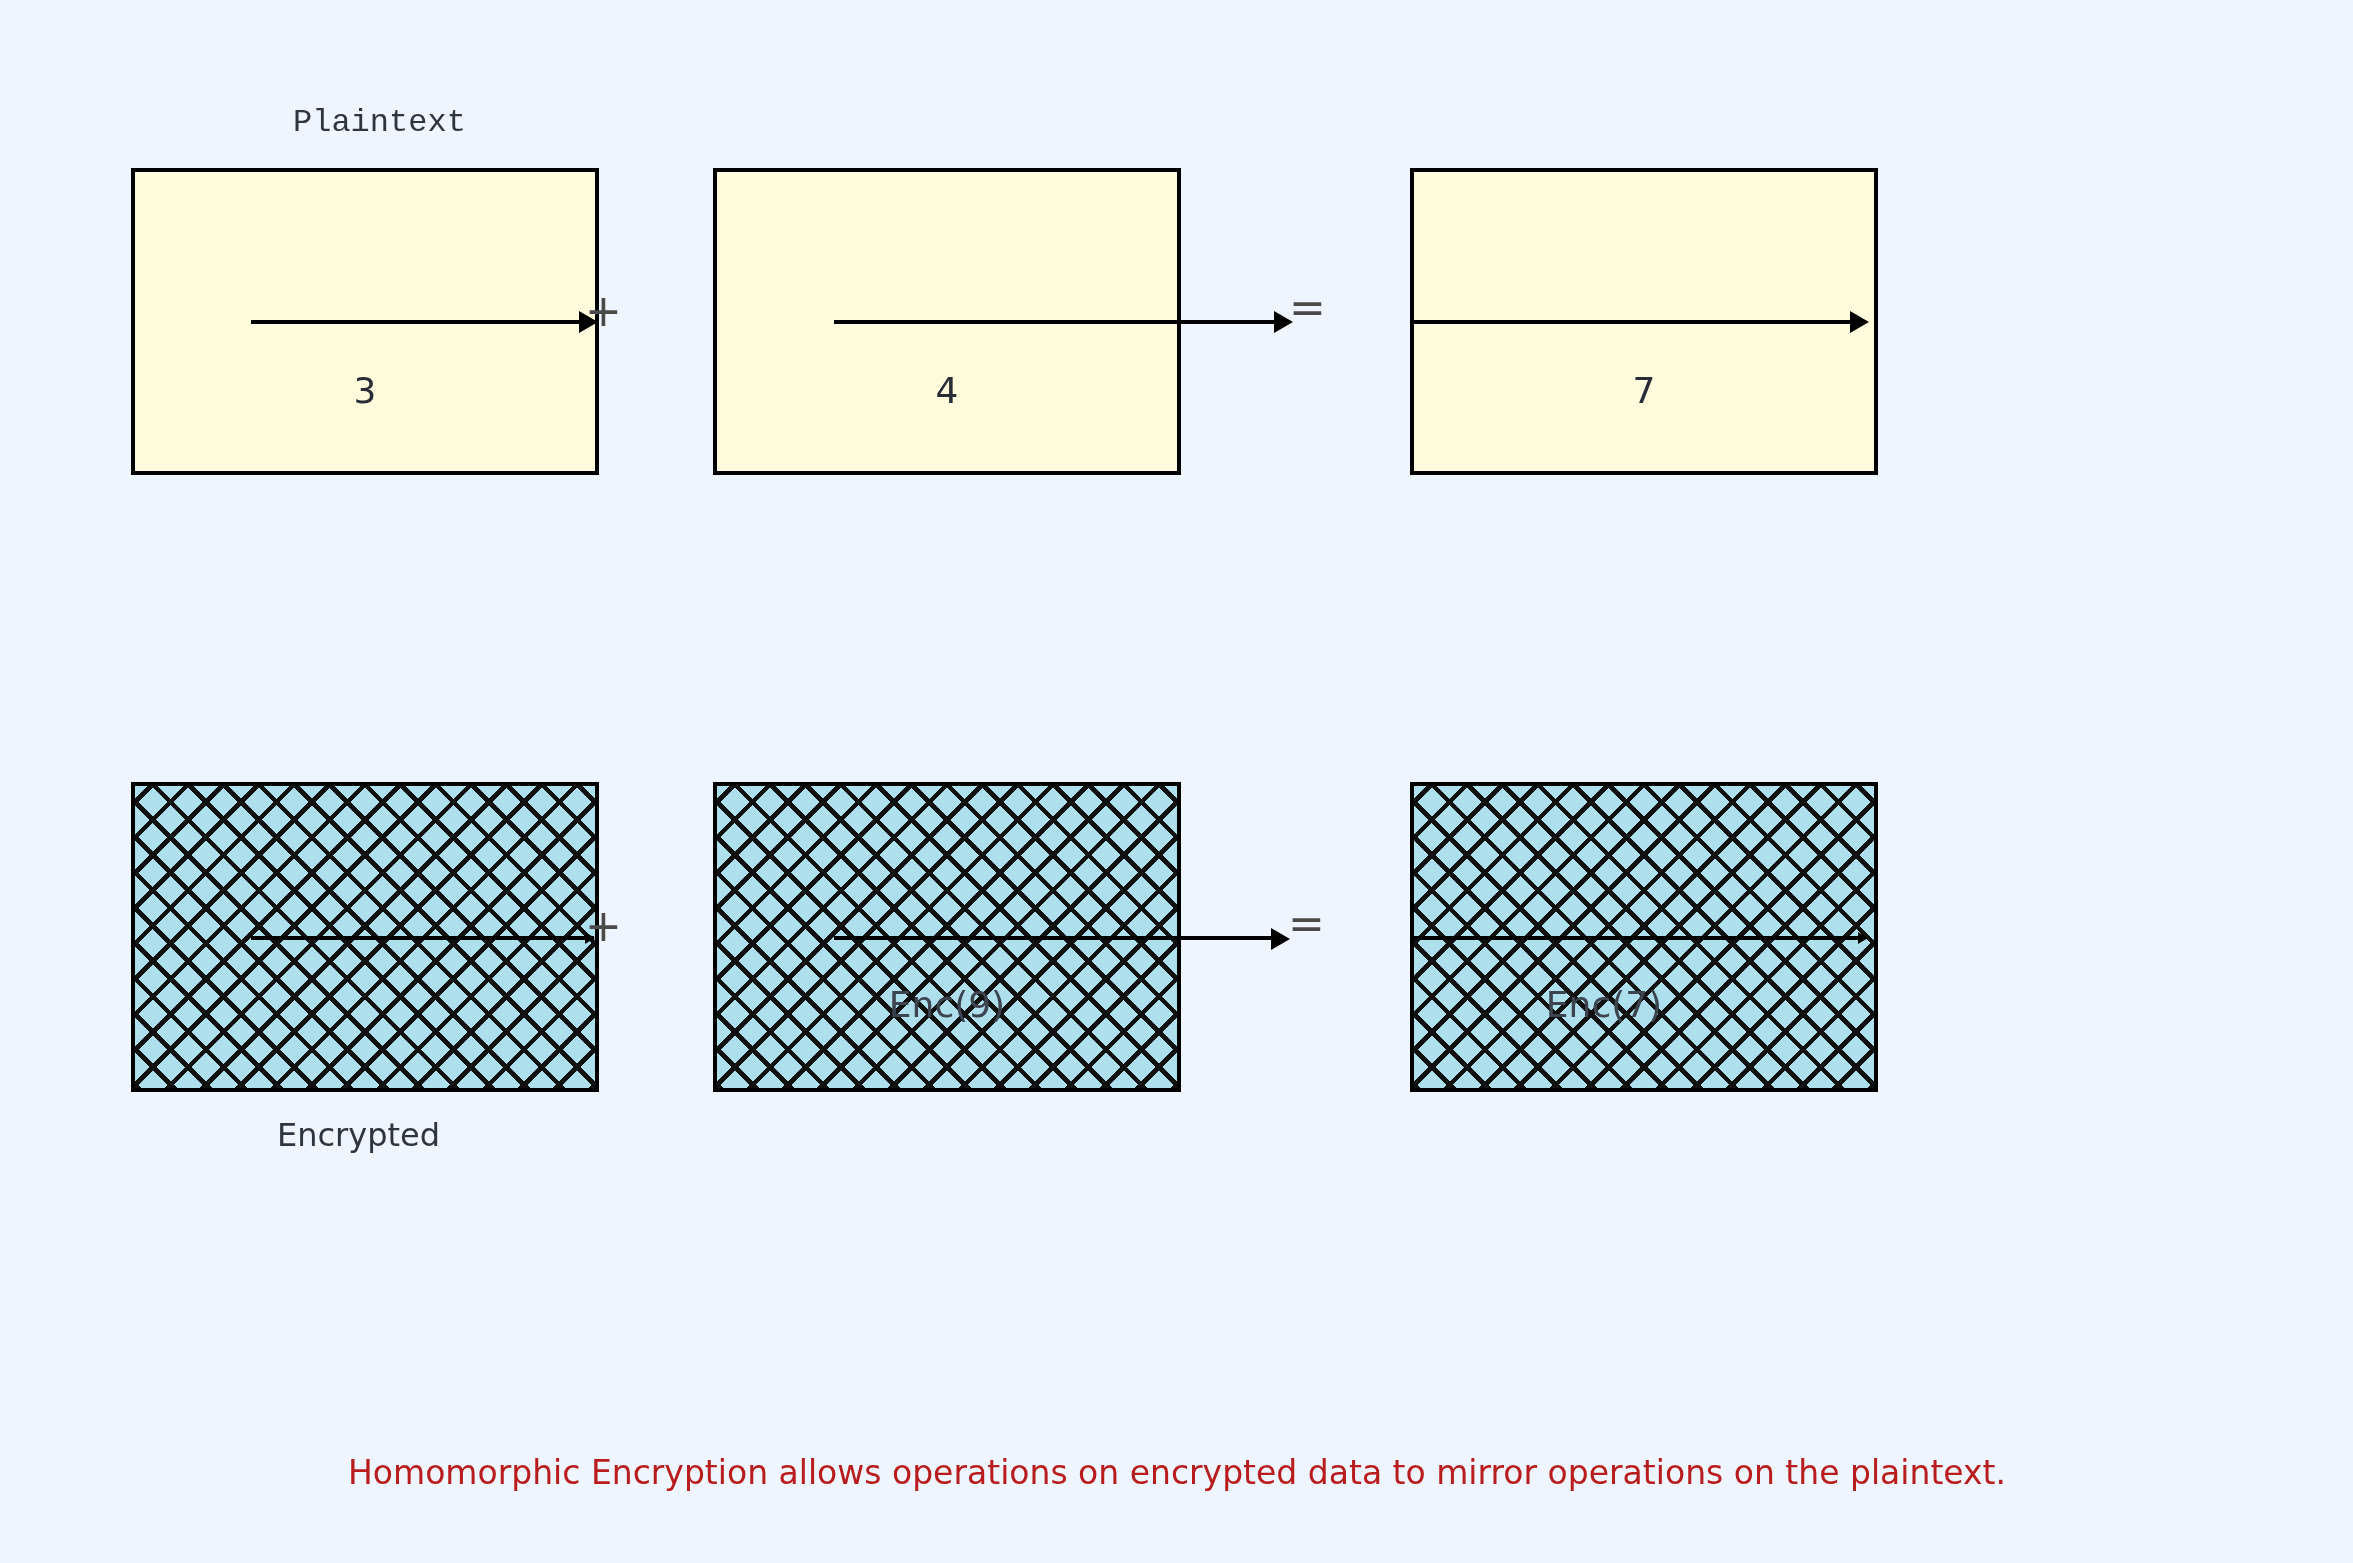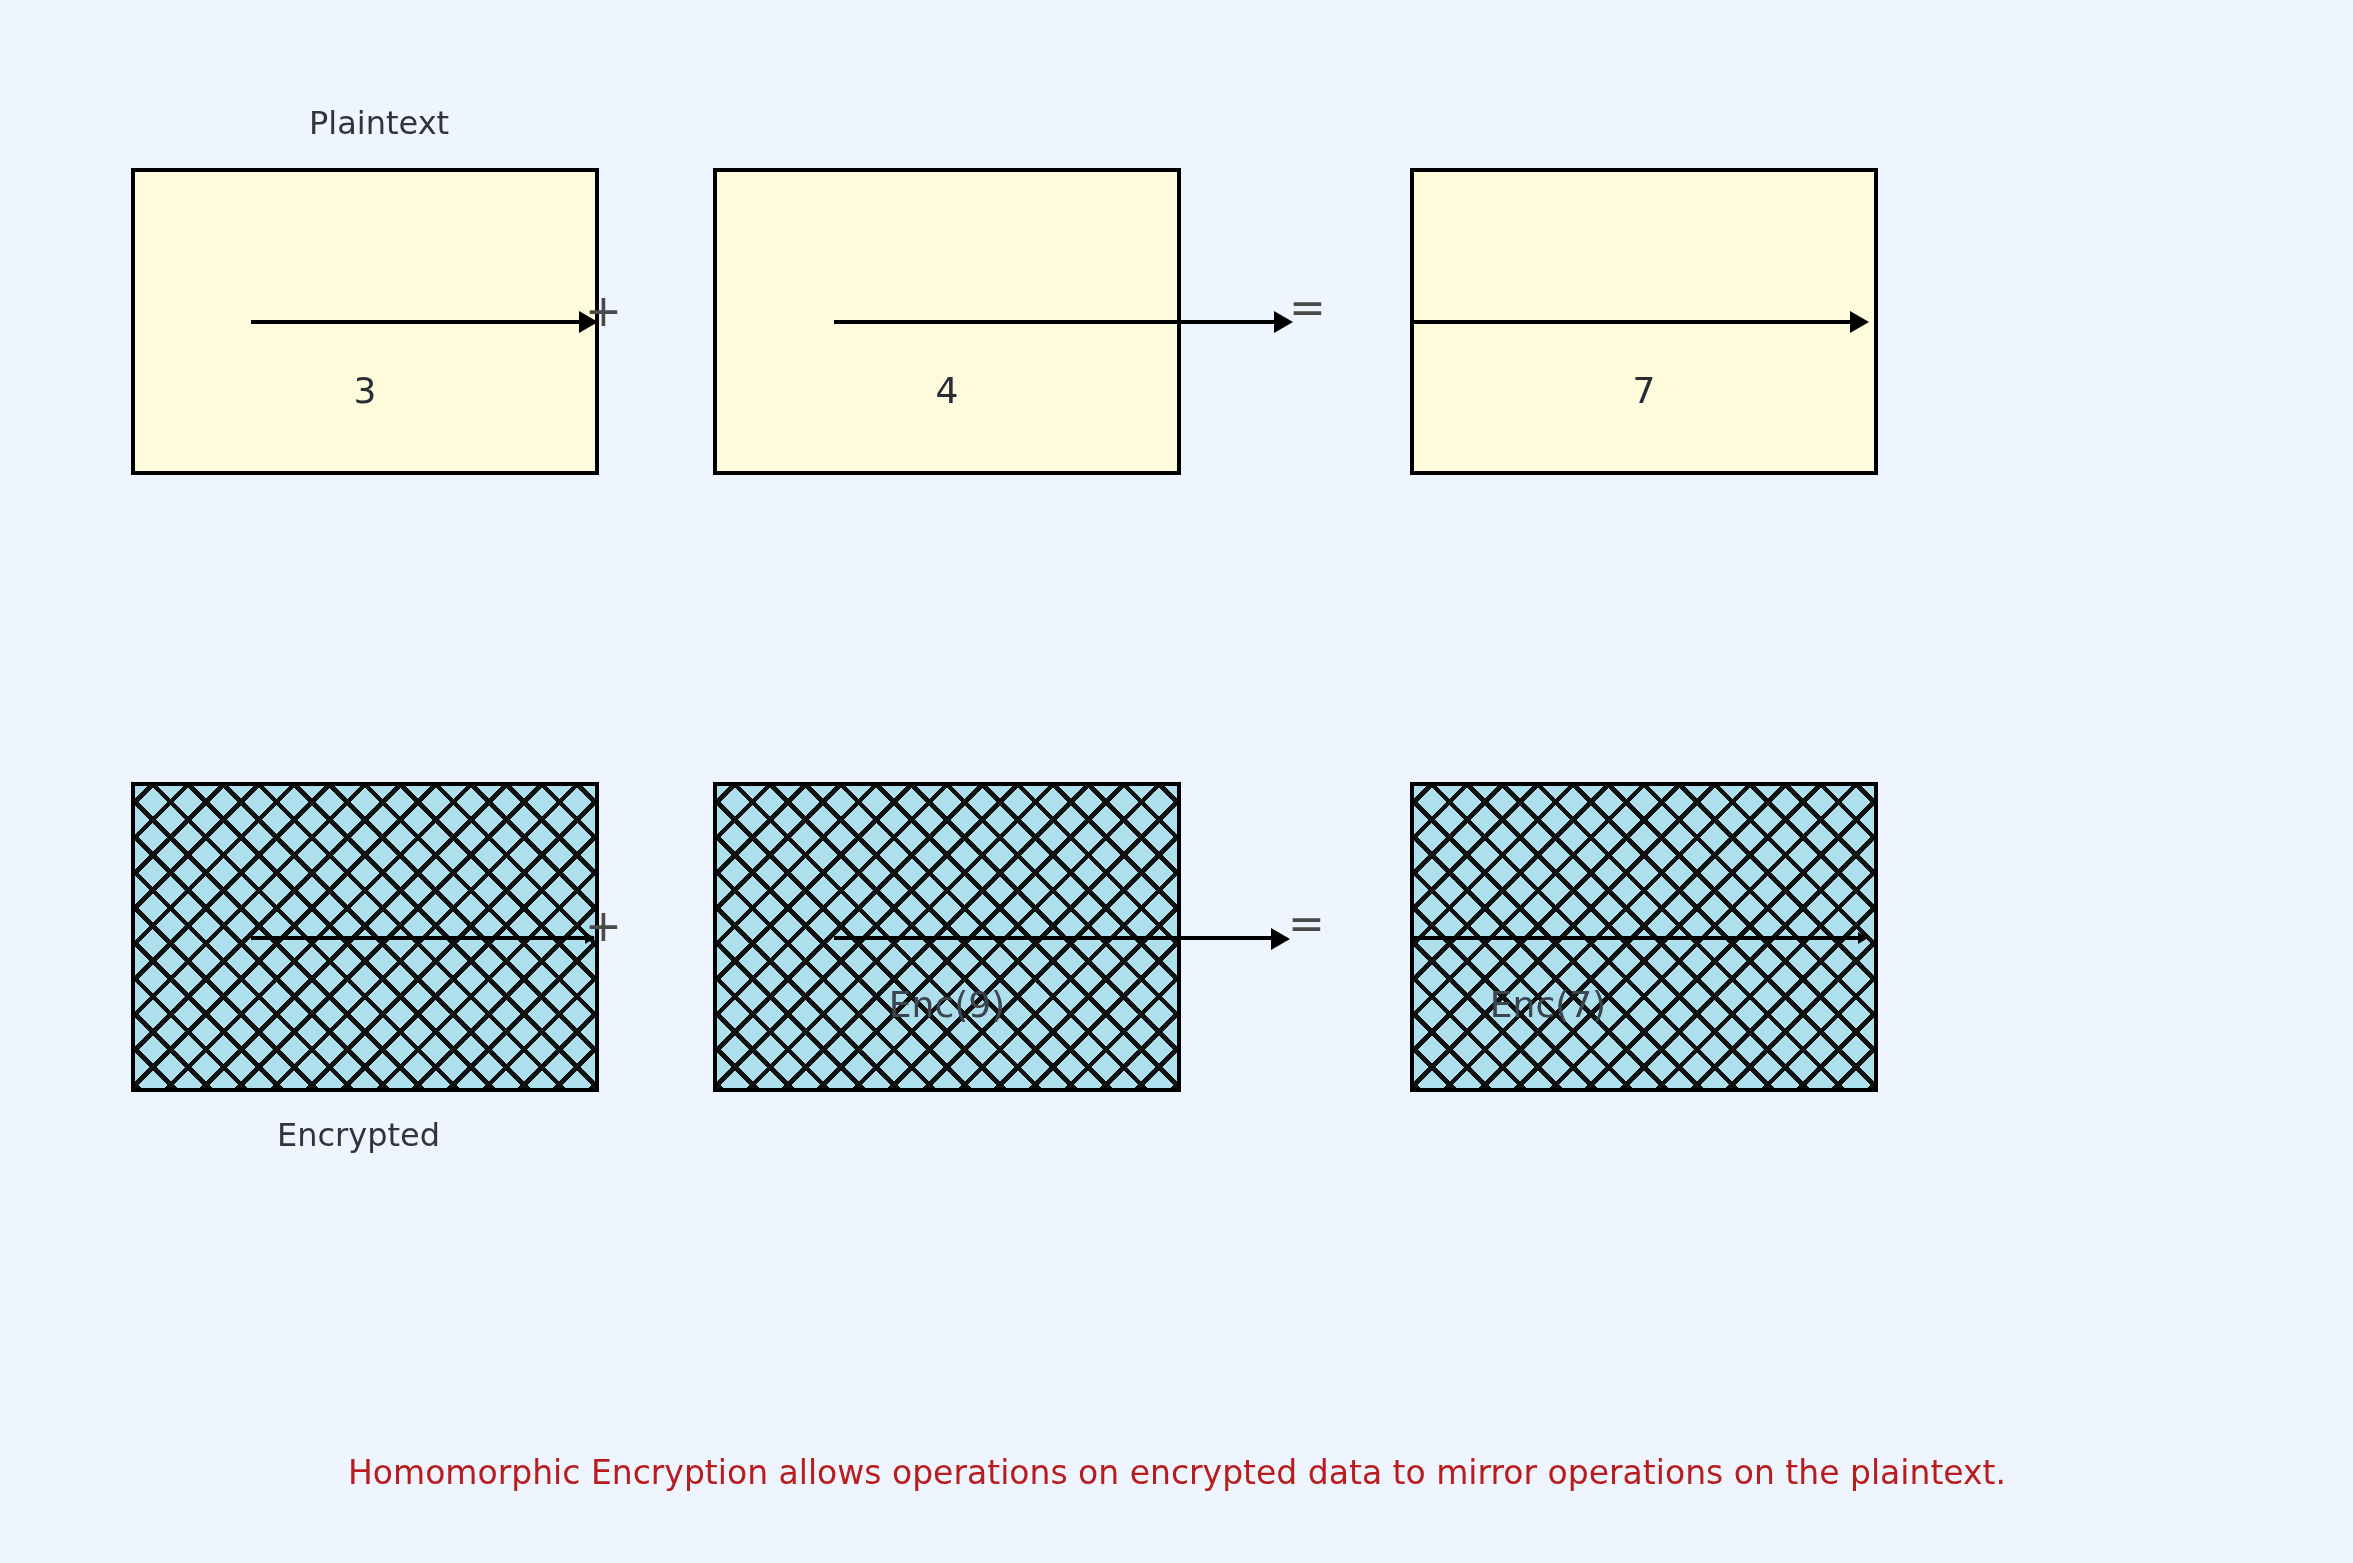--- a/index.html
+++ b/index.html
@@ -95,21 +95,21 @@
     font-size: 33px;
     color: #b91c1c;
     line-height: 1;
   }
 </style>
 </head>
 <body>
 
 <div id="canvas">
 
-  <div class="row-label" style="left:309px; top:107px;">Plaintext</div>
+  <div class="row-label" style="left:293px; top:107px;font-family:Liberation Mono, monospace;">Plaintext</div>
 
   <div class="box box-plain" style="left:131px; top:168px; width:468px; height:307px;"></div>
   <div class="arrow-line" style="left:251px; top:320px; width:335px;"></div>
   <div class="arrow-head" style="left:579px; top:311px;"></div>
   <div class="op" style="left:585px; top:289px;">+</div>
   <div class="box-value box-value-plain" style="left:131px; top:373px; width:468px;">3</div>
 
   <div class="box box-plain" style="left:713px; top:168px; width:468px; height:307px;"></div>
   <div class="arrow-line" style="left:834px; top:320px; width:447px;"></div>
   <div class="arrow-head" style="left:1274px; top:311px;"></div>
@@ -128,20 +128,20 @@
 
   <div class="box box-enc" style="left:713px; top:782px; width:468px; height:310px;"></div>
   <div class="arrow-line" style="left:834px; top:936px; width:443px;"></div>
   <div class="arrow-head" style="left:1271px; top:928px;"></div>
   <div class="op" style="left:1288px; top:902px;">=</div>
   <div class="box-value box-value-enc" style="left:713px; top:987px; width:468px;">Enc(9)</div>
 
   <div class="box box-enc" style="left:1410px; top:782px; width:468px; height:310px;"></div>
   <div class="arrow-line" style="left:1414px; top:936px; width:450px;"></div>
   <div class="arrow-head-small" style="left:1858px; top:932px;"></div>
-  <div class="box-value box-value-enc" style="left:1336px; top:987px; width:424px;">Enc(7)</div>
+  <div class="box-value box-value-enc" style="left:1392px; top:987px; width:424px;">Enc(7)</div>
 
   <div class="row-label" style="left:277px; top:1119px;">Encrypted</div>
 
   <div class="caption" style="left:0; top:1456px;">Homomorphic Encryption allows operations on encrypted data to mirror operations on the plaintext.</div>
 
 </div>
 
 
 </body></html>

